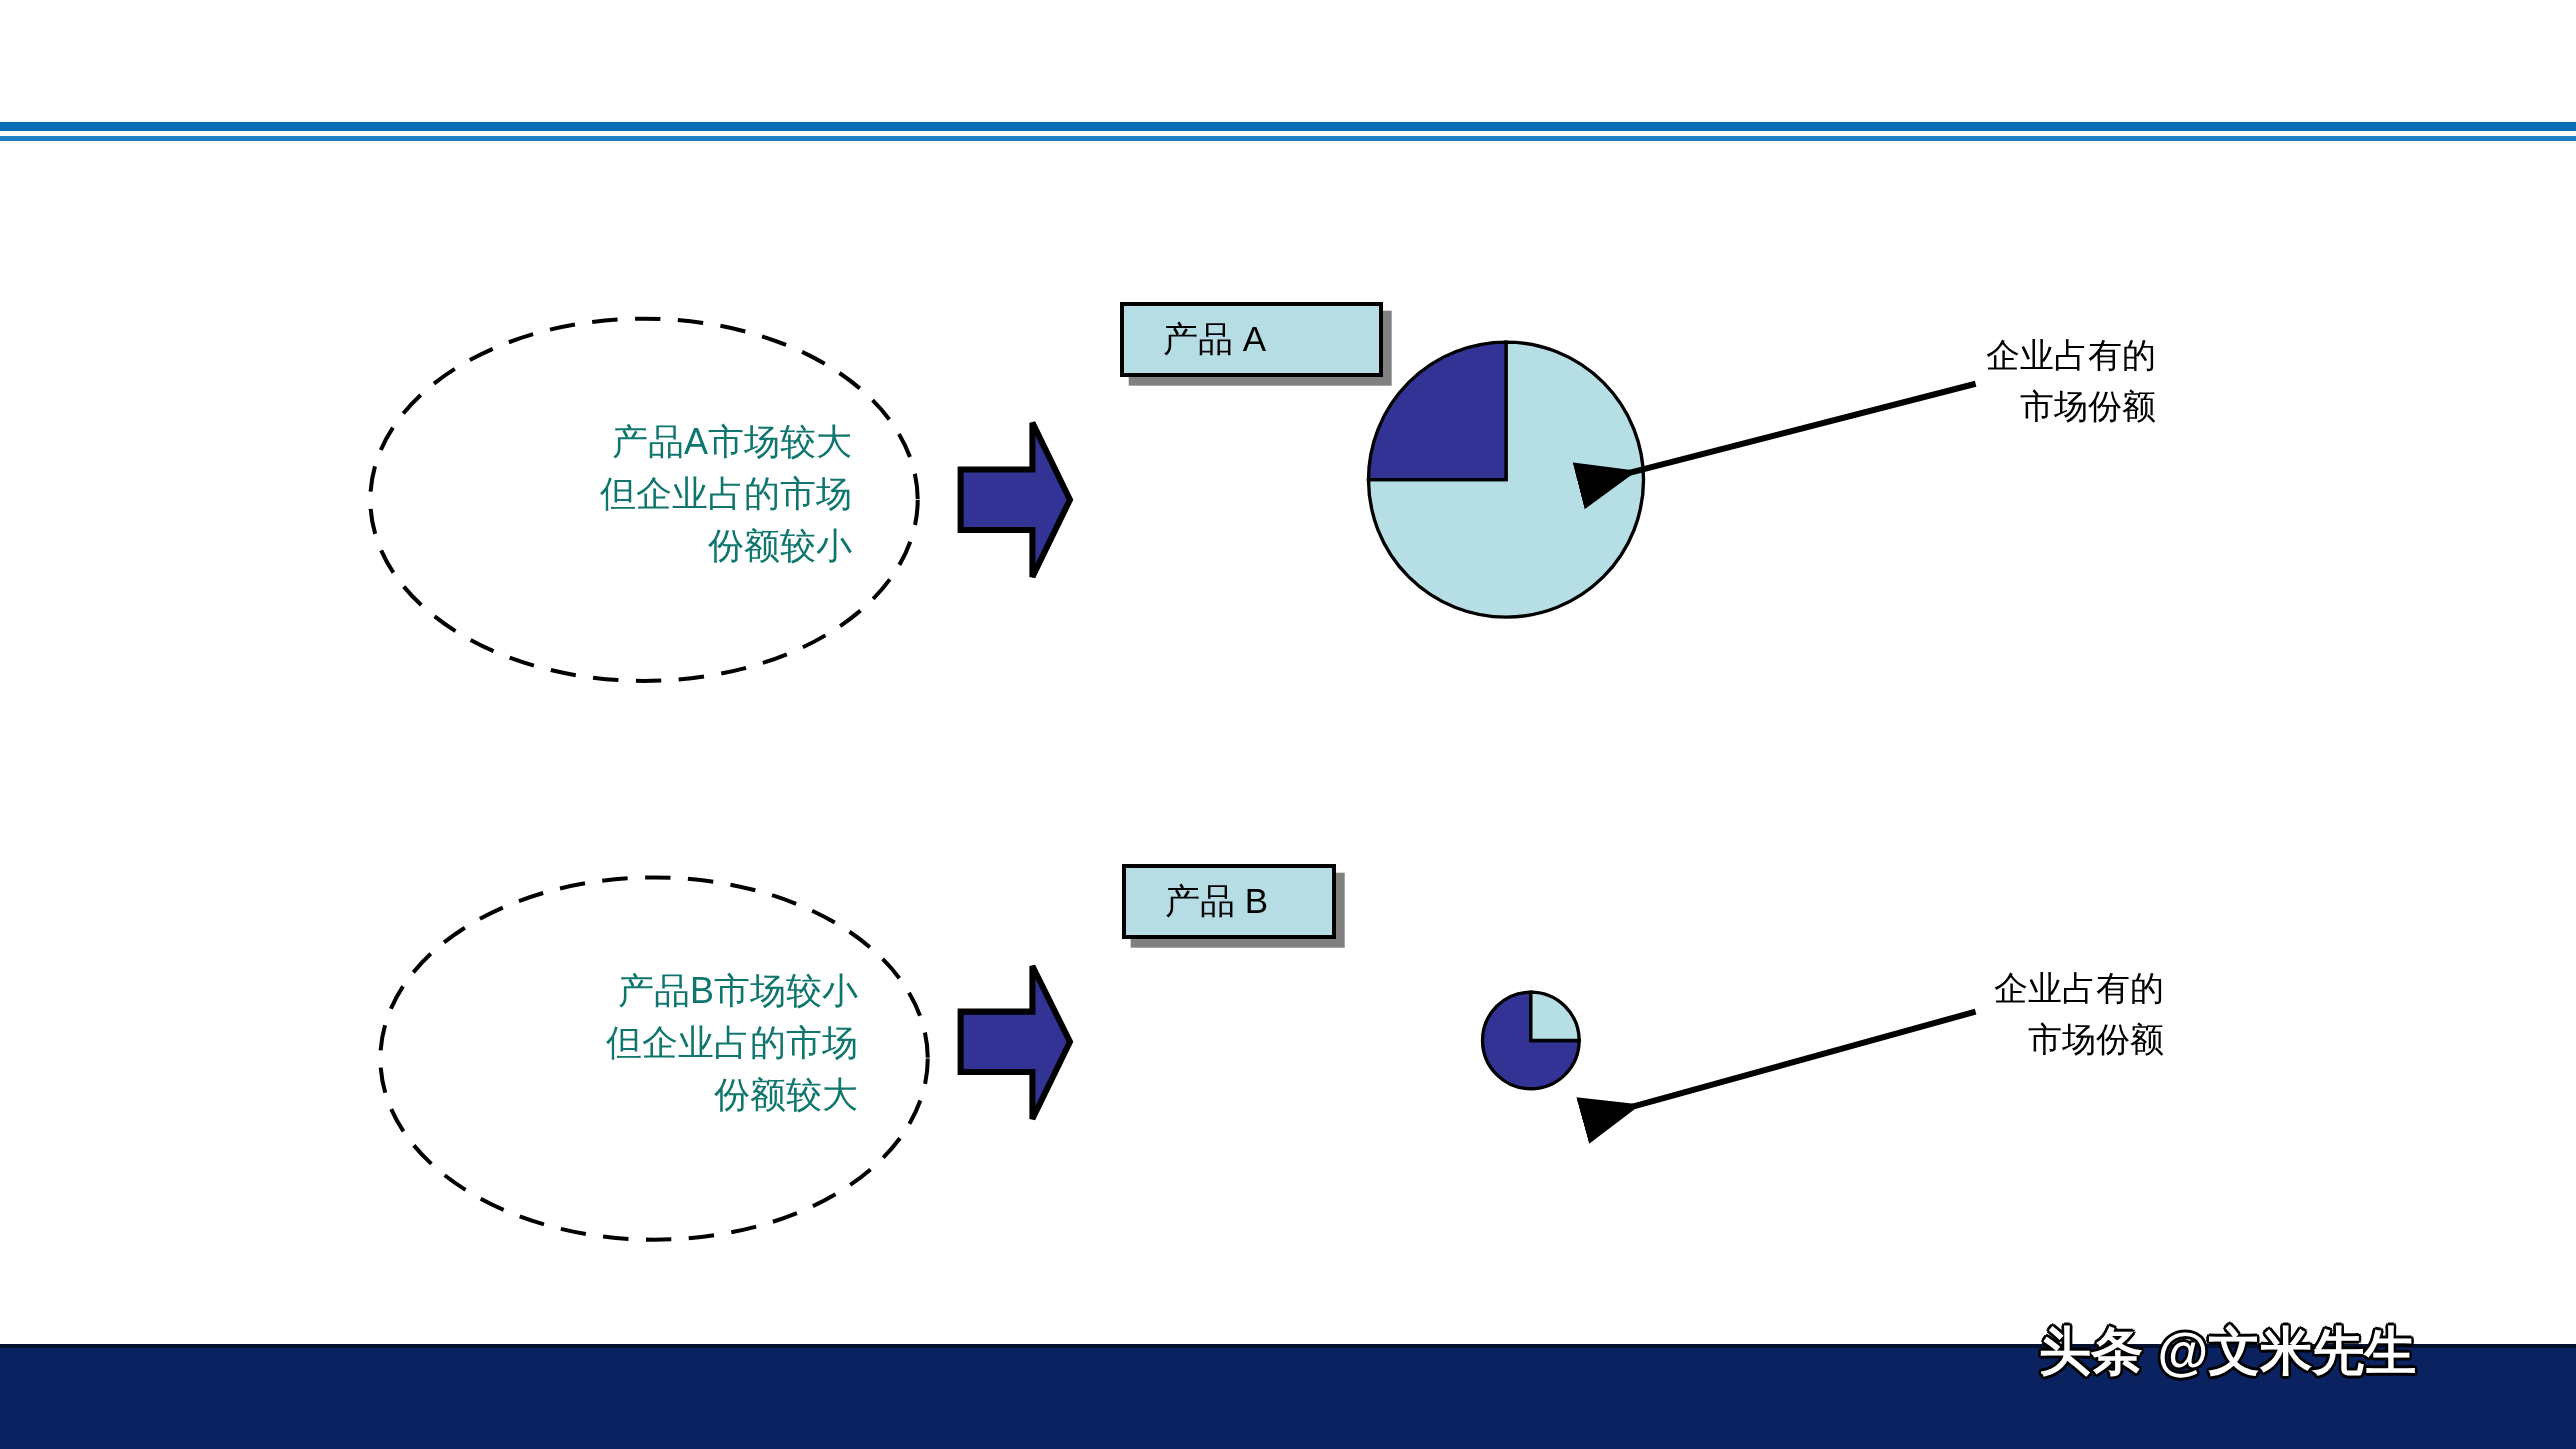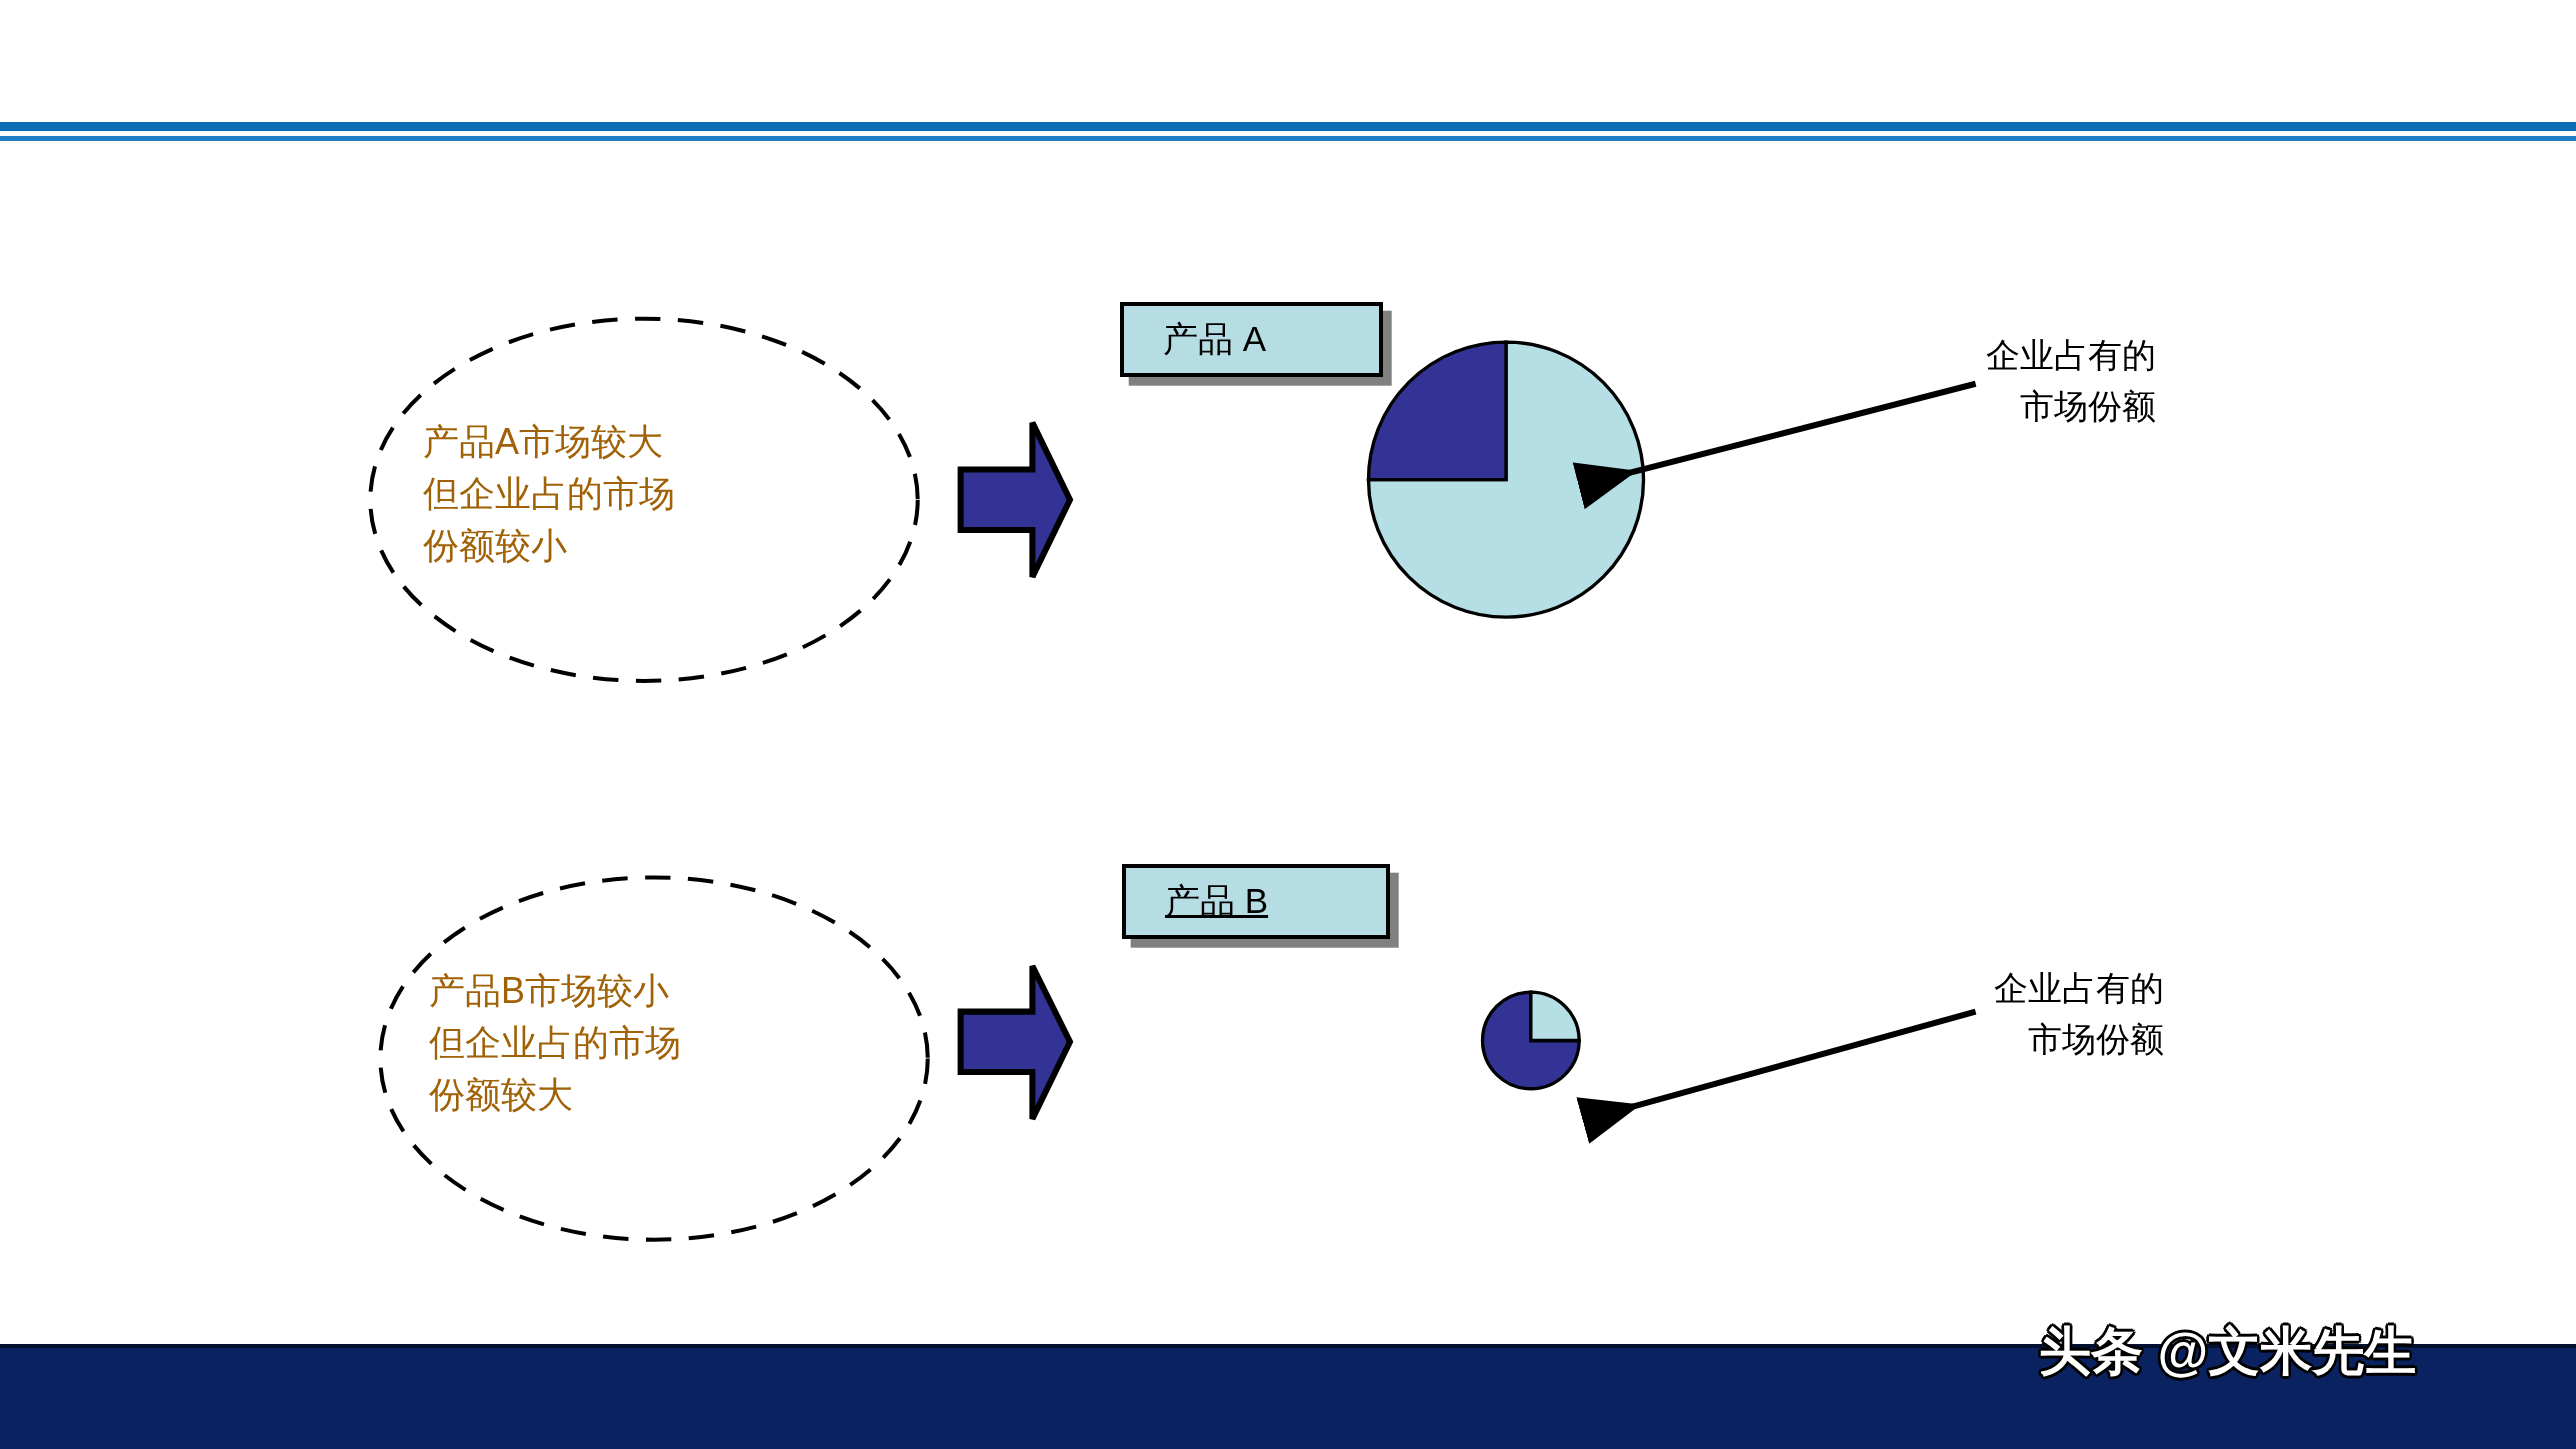--- a/index.html
+++ b/index.html
@@ -91,24 +91,24 @@
     left: 0;
     top: 0;
     width: 2576px;
     height: 1449px;
     pointer-events: none;
   }
 
   
   .ellipse-text {
     position: absolute;
-    text-align: left;
+    text-align: right;
     font-size: 36px;
     line-height: 1.45;
-    color: #a16207;
+    color: #0f766e;
     white-space: pre-line;
     width: 429px;
   }
   .ellipse-text.a { left: 423px; top: 416px; }
   .ellipse-text.b { left: 429px; top: 965px; }
 
   
   .prod-box {
     position: absolute;
     background: #b6dde4;
@@ -118,21 +118,21 @@
     align-items: center;
     box-sizing: border-box;
   }
   .prod-box .label {
     font-size: 35px;
     color: #000000;
     padding-left: 39px;
     white-space: nowrap;
   }
   .prod-box.a { left: 1120px; top: 302px; width: 263px; height: 75px; }
-  .prod-box.b { left: 1122px; top: 864px; width: 268px; height: 75px; text-decoration: underline; }
+  .prod-box.b { left: 1122px; top: 864px; width: 214px; height: 75px; }
 
   
   .callout {
     position: absolute;
     font-size: 34px;
     line-height: 1.5;
     color: #000000;
     white-space: pre-line;
     text-align: right;
   }

